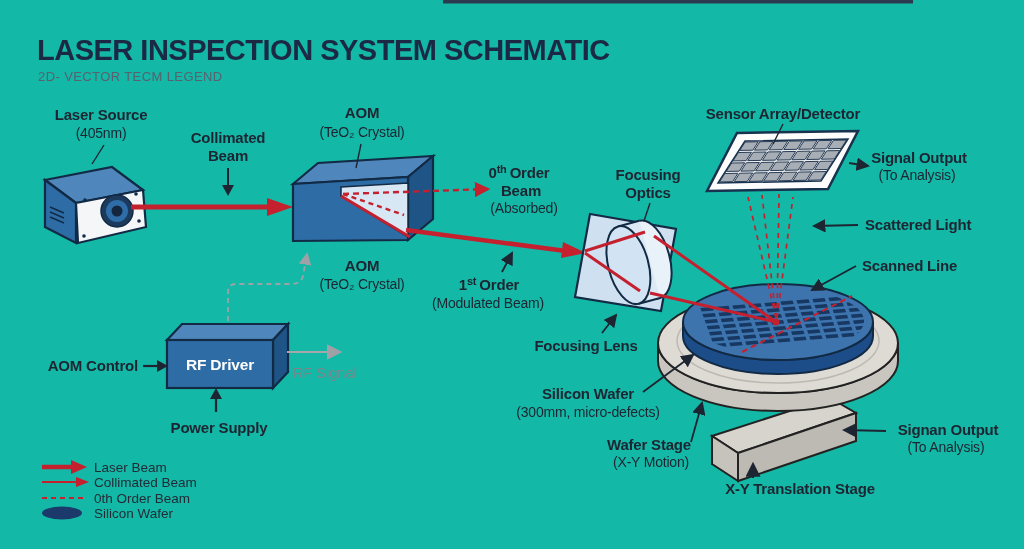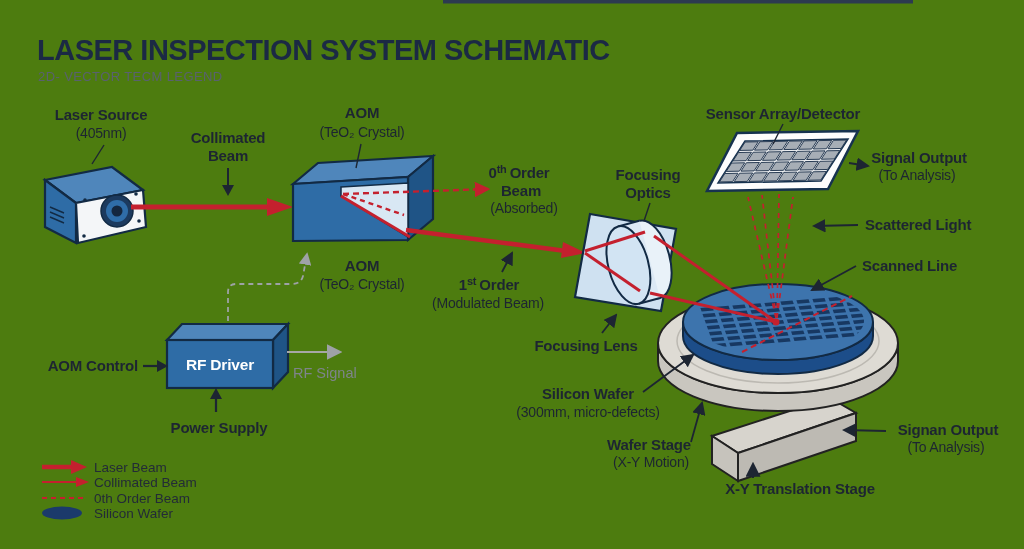--- a/index.html
+++ b/index.html
@@ -1,16 +1,16 @@
 <!DOCTYPE html>
 <html><head>
 <meta charset="utf-8">
 <style>
   html,body{margin:0;padding:0;background:#ffffff;}
-  .canvas{position:relative;width:1024px;height:549px;background:#4d7c0f;overflow:hidden;}
+  .canvas{position:relative;width:1024px;height:549px;background:#14b8a6;overflow:hidden;}
   svg{display:block;}
   text{font-family:"Liberation Sans", sans-serif;}
   .ttl{font-weight:bold;fill:#1b2944;font-size:29px;letter-spacing:-0.5px;}
   .sub{fill:#59616f;font-size:13px;letter-spacing:0.4px;}
   .lbl-b{font-weight:bold;fill:#1d2532;font-size:15px;letter-spacing:-0.2px;}
   .lbl-r{fill:#1d2532;font-size:14px;letter-spacing:-0.2px;}
   .lbl-w{font-weight:bold;fill:#ffffff;font-size:15.5px;letter-spacing:-0.2px;}
   .lbl-gray{fill:#7e848b;font-size:14.5px;}
   .lbl-leg{fill:#232b37;font-size:13.5px;}
 </style>

